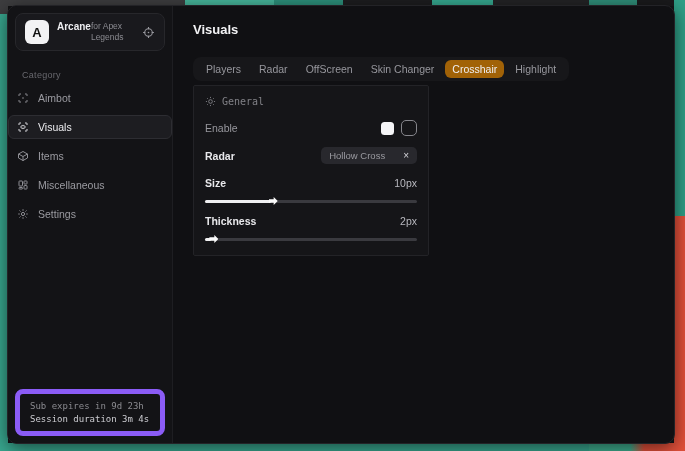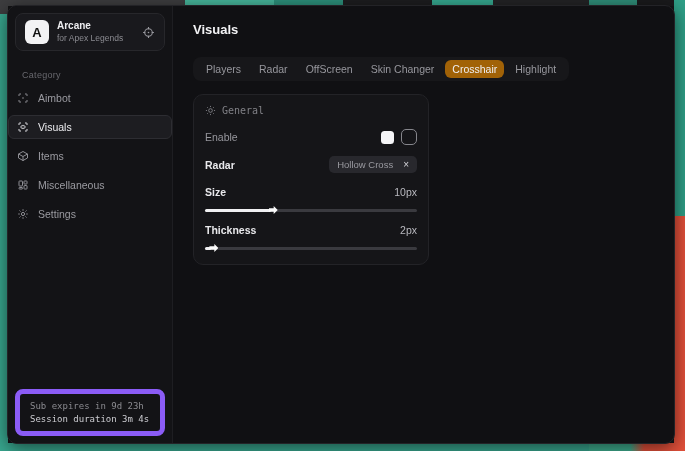--- a/index.html
+++ b/index.html
@@ -21,21 +21,21 @@
     background:#101013; border:1px solid #232327; border-radius:10px; display:flex; overflow:hidden;
     box-shadow:0 4px 18px rgba(0,0,0,.55); }
 
   
   .sidebar { width:165px; height:100%; background:#131316; border-right:1px solid #1e1e22;
     display:flex; flex-direction:column; position:relative; }
   .logo-card { margin:7px; height:38px; background:#19191d; border:1px solid #27272b; border-radius:8px;
     display:flex; align-items:center; padding:0 9px; gap:8px; }
   .logo-badge { width:24px; height:24px; background:#f2f2f4; border-radius:6px; display:flex;
     align-items:center; justify-content:center; font-weight:700; font-size:13px; color:#111; }
-  .logo-text { display:flex; flex-direction:column; line-height:1.25; flex:1; }
+  .logo-text { display:flex; flex-direction:row; line-height:1.25; flex:1; }
   .logo-title { color:#ededf0; font-size:10px; font-weight:700; }
   .logo-sub { color:#8b8b91; font-size:8.5px; }
   .target-icon { color:#9a9aa0; display:flex; }
 
   .category { color:#68686e; font-size:9px; margin:12px 0 6px 14px; letter-spacing:.3px; }
 
   .menu { display:flex; flex-direction:column; padding:0 0; gap:5px; }
   .menu-item { height:24px; display:flex; align-items:center; gap:9px; padding:0 8px;
     border-radius:6px; color:#9b9ba1; font-size:10.5px; border:1px solid transparent; cursor:pointer; }
   .menu-item .mi-icon { display:flex; color:#8f8f95; }
@@ -50,38 +50,38 @@
 
   
   .main { flex:1; padding:16px 14px 0 20px; display:flex; flex-direction:column; }
   .page-title { color:#f2f2f4; font-size:13px; font-weight:700; }
 
   .tabbar { margin-top:20px; align-self:flex-start; background:#17171a; border-radius:8px;
     display:flex; align-items:center; gap:4px; padding:3px 6px; }
   .tab { color:#97979d; font-size:10.5px; padding:3px 7px; border-radius:6px; cursor:pointer; white-space:nowrap; }
   .tab.active { background:#a16207; color:#f0f0f3; }
 
-  .panel { margin-top:13px; width:236px; background:#151518; border:1px solid #232327;
-    border-radius:10px; padding:10px 11px 12px 11px; }
+  .panel { margin-top:4px; width:236px; background:#151518; border:1px solid #232327;
+    border-radius:2px; padding:10px 11px 12px 11px; }
   .panel-head { display:flex; align-items:center; gap:6px; color:#808086; font-size:10px;
     font-family:"DejaVu Sans Mono", monospace; }
   .panel-head .ph-icon { display:flex; color:#808086; }
 
   .row { display:flex; align-items:center; justify-content:space-between; }
   .row-enable { margin-top:13px; }
   .label-dim { color:#97979d; font-size:10.5px; }
   .label-strong { color:#e9e9ec; font-size:10.5px; font-weight:700; }
   .value { color:#b9b9bf; font-size:10.5px; }
 
   .enable-controls { display:flex; align-items:center; gap:7px; }
   .swatch { width:13px; height:13px; background:#f5f5f7; border-radius:3.5px; cursor:pointer; }
   .checkbox { width:16px; height:16px; border:1.5px solid #86868c; border-radius:5px; background:transparent; cursor:pointer; }
 
   .row-style { margin-top:11px; }
-  .style-tag { background:#28282d; border-radius:5px; padding:3px 8px; display:flex; align-items:center; gap:10px; cursor:pointer; }
+  .style-tag { background:#28282d; border-radius:5px; padding:3px 8px; display:flex; align-items:center; gap:18px; cursor:pointer; }
   .style-tag-text { color:#9a9aa0; font-size:9.5px; }
   .style-tag-x { color:#d5d5da; font-size:10px; line-height:1; cursor:pointer; }
 
   .row-size { margin-top:13px; }
   .row-thickness { margin-top:10px; }
   .slider { position:relative; margin-top:8px; height:8px; display:flex; align-items:center; cursor:pointer; }
   .slider-track { width:100%; height:3px; background:#3a3a3f; border-radius:2px; }
   .slider-fill { position:absolute; left:0; top:2.5px; height:3px; background:#f0f0f2; border-radius:2px; }
   .slider-thumb { position:absolute; top:0; width:9px; height:8px; background:#fafafa;
     clip-path:polygon(0 28%, 55% 28%, 55% 0, 100% 50%, 55% 100%, 55% 72%, 0 72%); transform:translateX(-2px); }

